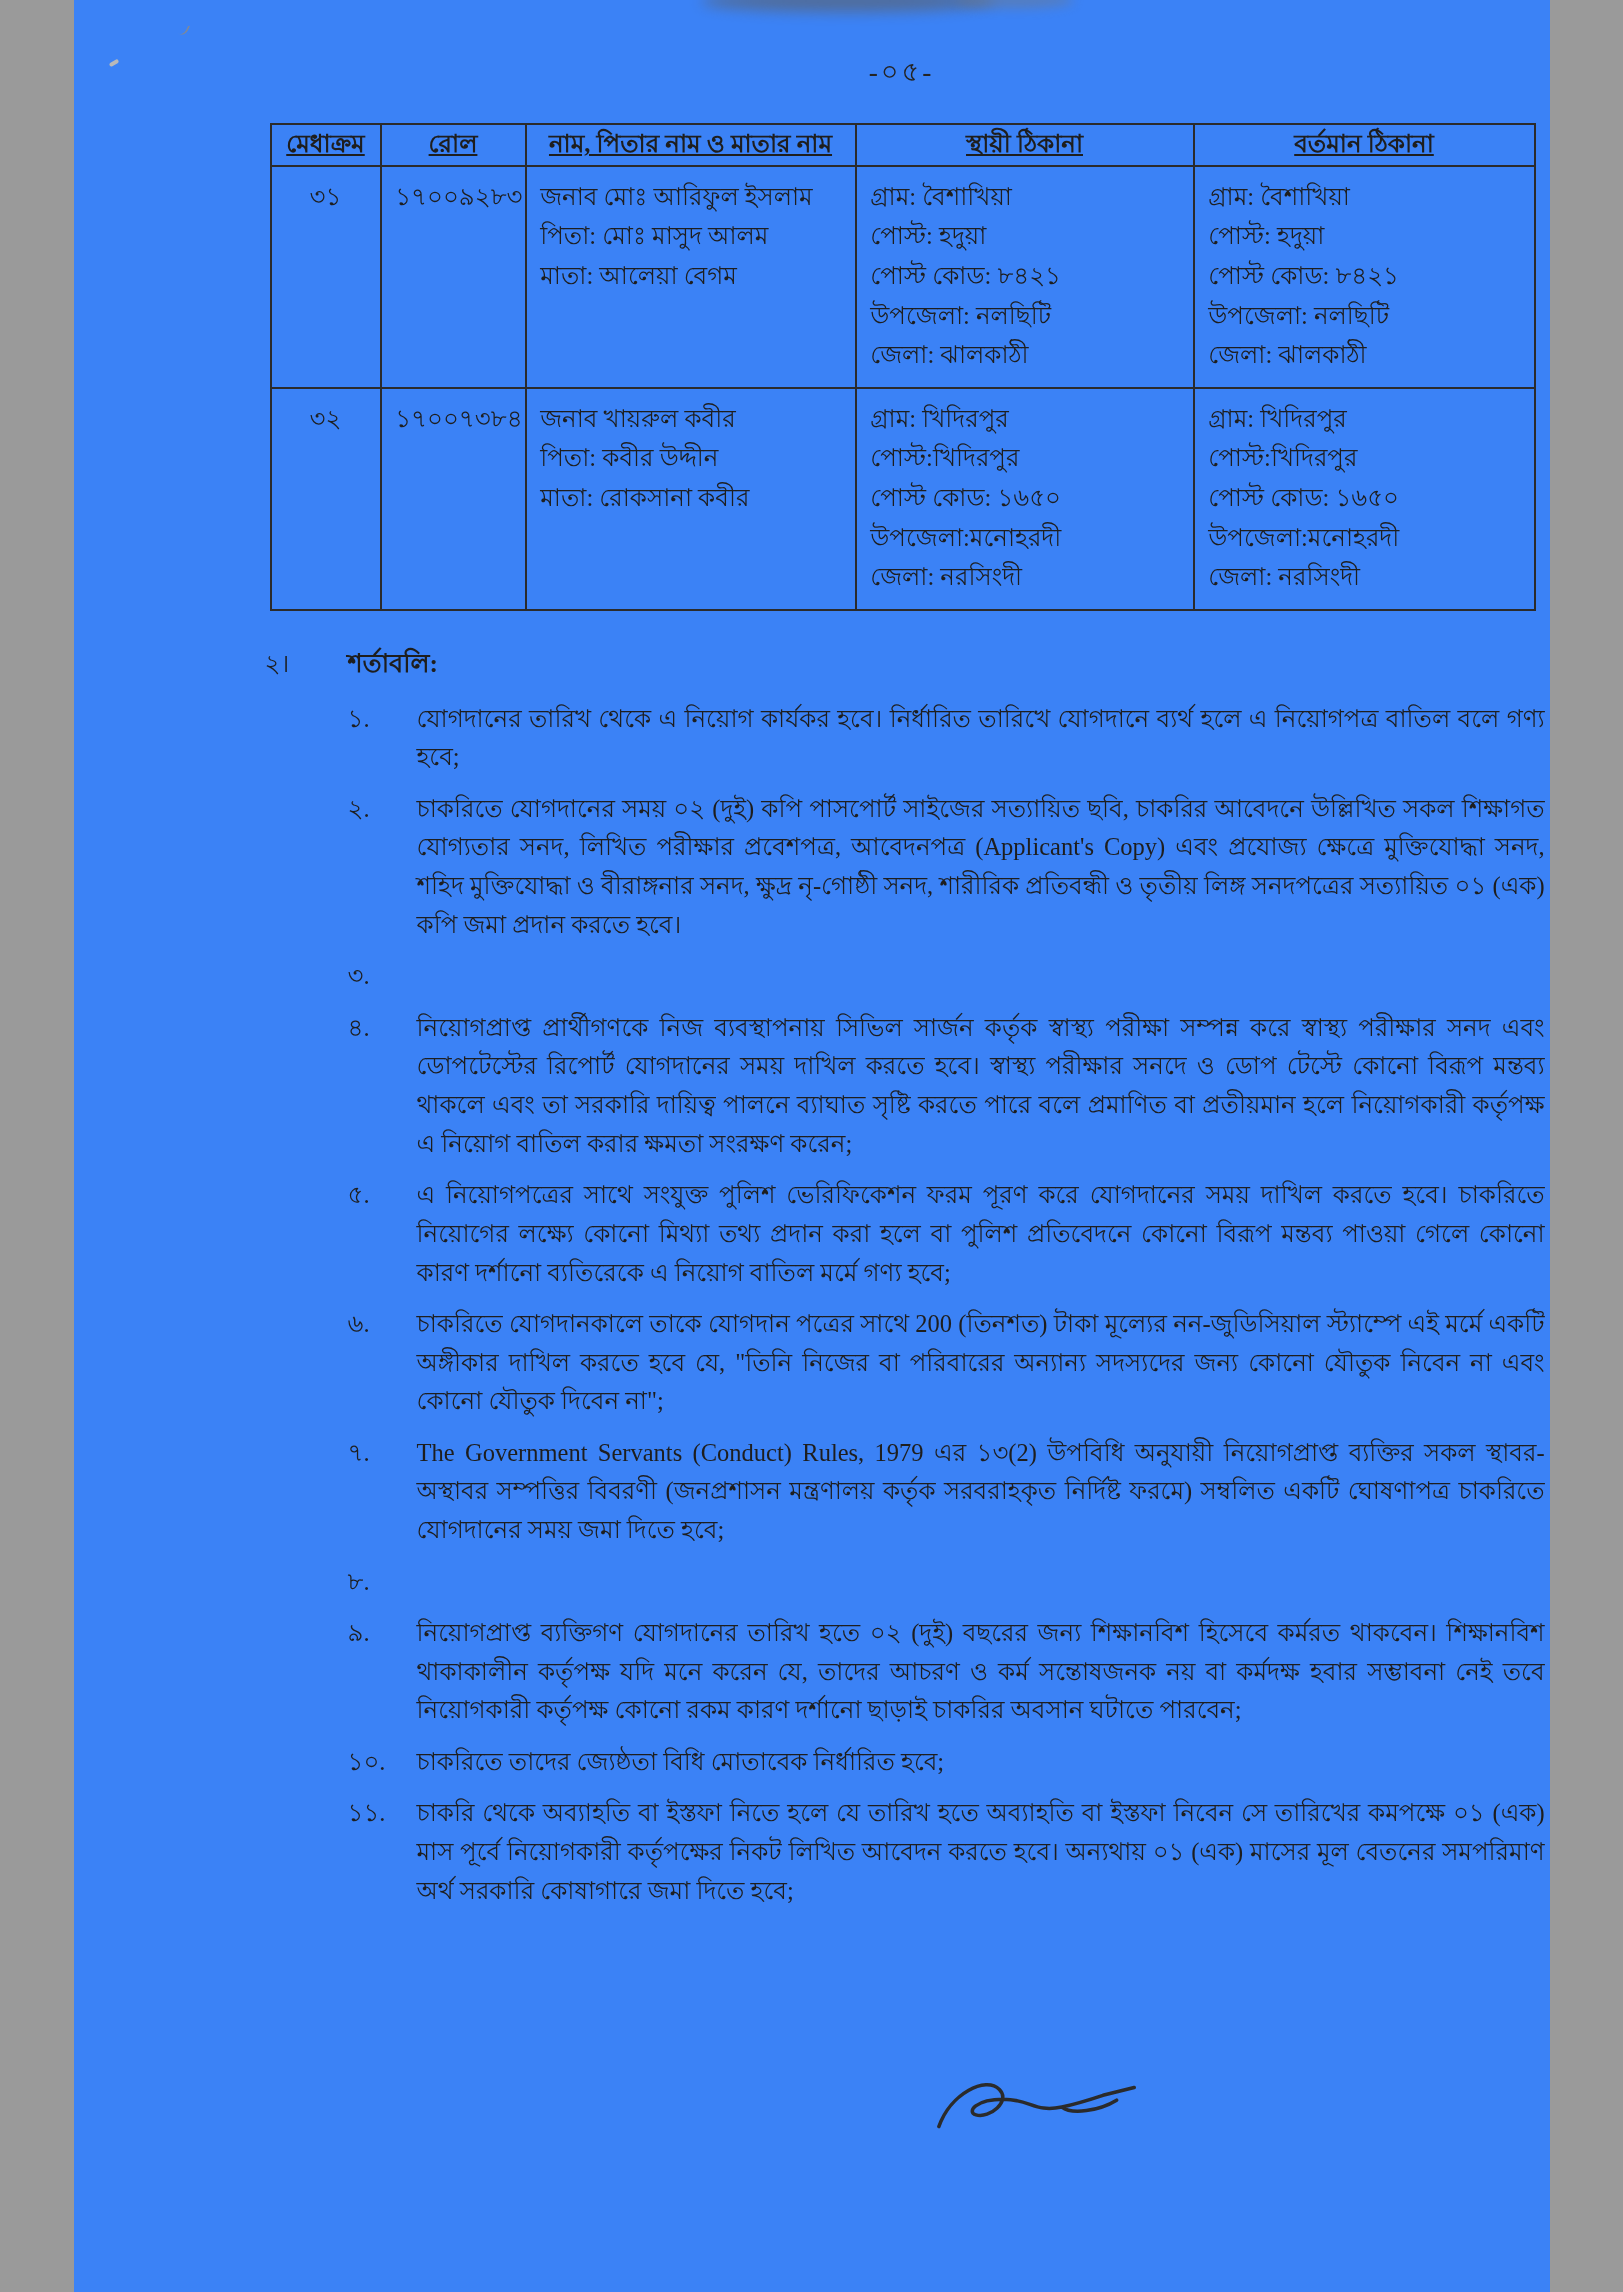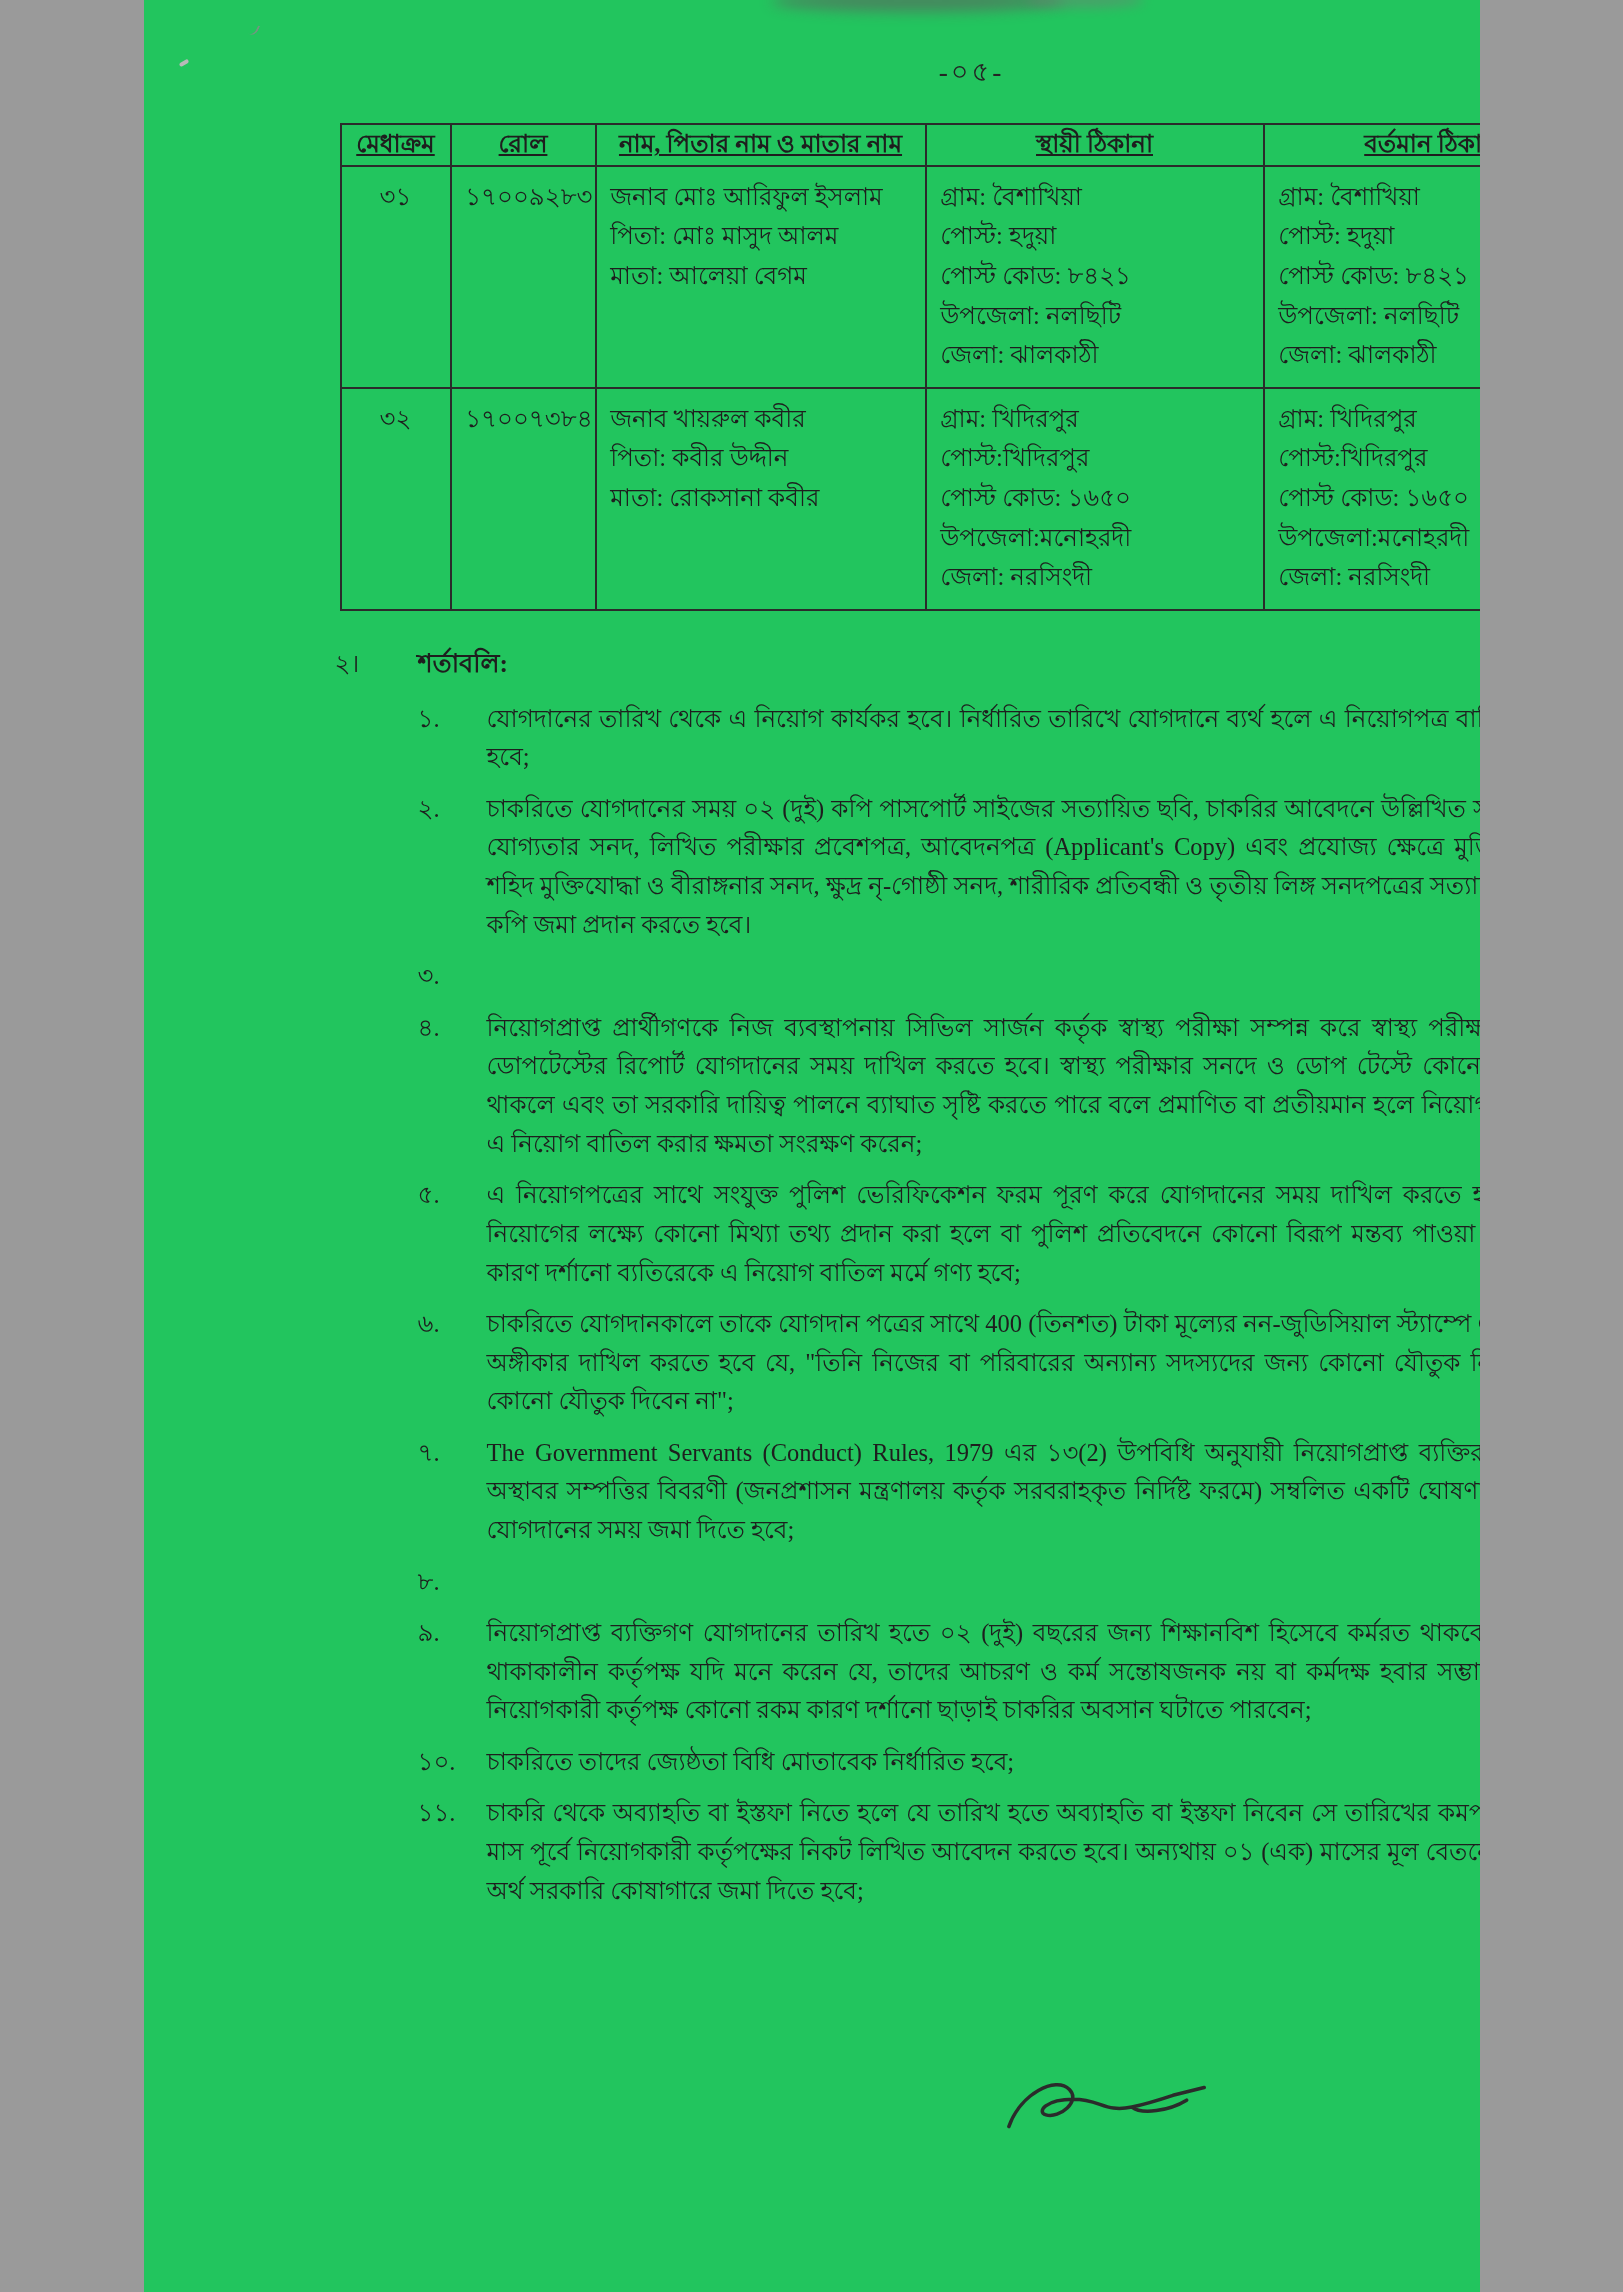--- a/index.html
+++ b/index.html
@@ -1,22 +1,22 @@
 <!DOCTYPE html>
 <html><head>
 <meta charset="utf-8">
 <style>
   * { margin:0; padding:0; box-sizing:border-box; }
   html,body { background:#9a9a9a; }
   .page {
     position:relative;
-    width:1336px;
+    width:1476px;
     height:2293px;
     margin:0 auto;
-    background:#22c55e;
+    background:#3b82f6;
     font-family:"Liberation Serif","DejaVu Serif",serif;
     color:#1e1e1e;
     overflow:hidden;
   }
   
   .scan-smudge {
     position:absolute; top:-9.8px; left:627px;
     width:294px; height:21.6px;
     background:#5f5f5f; border-radius:50%;
     filter:blur(6.9px); opacity:.6;
@@ -224,21 +224,21 @@
         <div class="condition-item">
           <div class="condition-number">৪.</div>
           <div class="condition-text">নিয়োগপ্রাপ্ত প্রার্থীগণকে নিজ ব্যবস্থাপনায় সিভিল সার্জন কর্তৃক  স্বাস্থ্য পরীক্ষা সম্পন্ন করে স্বাস্থ্য পরীক্ষার সনদ এবং ডোপটেস্টের রিপোর্ট যোগদানের সময় দাখিল করতে হবে। স্বাস্থ্য পরীক্ষার সনদে ও ডোপ টেস্টে কোনো বিরূপ মন্তব্য থাকলে এবং তা সরকারি দায়িত্ব পালনে ব্যাঘাত সৃষ্টি করতে পারে বলে প্রমাণিত বা প্রতীয়মান হলে নিয়োগকারী কর্তৃপক্ষ এ নিয়োগ বাতিল করার ক্ষমতা সংরক্ষণ করেন;</div>
         </div>
         <div class="condition-item">
           <div class="condition-number">৫.</div>
           <div class="condition-text">এ নিয়োগপত্রের সাথে সংযুক্ত পুলিশ ভেরিফিকেশন ফরম পূরণ করে যোগদানের সময় দাখিল করতে হবে। চাকরিতে নিয়োগের লক্ষ্যে কোনো মিথ্যা তথ্য প্রদান করা হলে বা পুলিশ প্রতিবেদনে কোনো বিরূপ মন্তব্য পাওয়া গেলে কোনো কারণ দর্শানো ব্যতিরেকে এ নিয়োগ বাতিল মর্মে গণ্য হবে;</div>
         </div>
         <div class="condition-item">
           <div class="condition-number">৬.</div>
-          <div class="condition-text">চাকরিতে যোগদানকালে তাকে যোগদান পত্রের সাথে 400 (তিনশত) টাকা মূল্যের নন-জুডিসিয়াল স্ট্যাম্পে এই মর্মে একটি অঙ্গীকার দাখিল করতে হবে যে, "তিনি নিজের বা পরিবারের অন্যান্য সদস্যদের জন্য কোনো যৌতুক নিবেন না এবং কোনো যৌতুক দিবেন না";</div>
+          <div class="condition-text">চাকরিতে যোগদানকালে তাকে যোগদান পত্রের সাথে 200 (তিনশত) টাকা মূল্যের নন-জুডিসিয়াল স্ট্যাম্পে এই মর্মে একটি অঙ্গীকার দাখিল করতে হবে যে, "তিনি নিজের বা পরিবারের অন্যান্য সদস্যদের জন্য কোনো যৌতুক নিবেন না এবং কোনো যৌতুক দিবেন না";</div>
         </div>
         <div class="condition-item">
           <div class="condition-number">৭.</div>
           <div class="condition-text">The Government Servants (Conduct) Rules, 1979 এর ১৩(2) উপবিধি অনুযায়ী নিয়োগপ্রাপ্ত ব্যক্তির সকল স্থাবর-অস্থাবর সম্পত্তির বিবরণী (জনপ্রশাসন মন্ত্রণালয় কর্তৃক সরবরাহকৃত নির্দিষ্ট ফরমে) সম্বলিত একটি ঘোষণাপত্র চাকরিতে যোগদানের সময় জমা দিতে হবে;</div>
         </div>
         <div class="condition-item">
           <div class="condition-number">৮.</div>
         </div>
         <div class="condition-item">
           <div class="condition-number">৯.</div>

